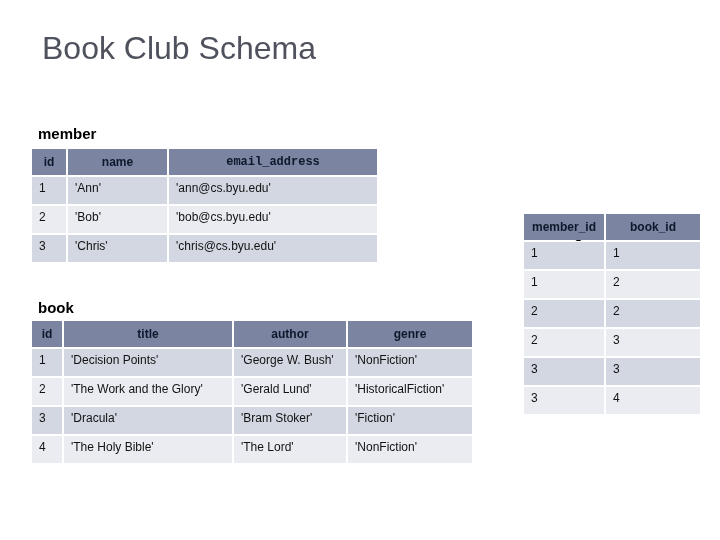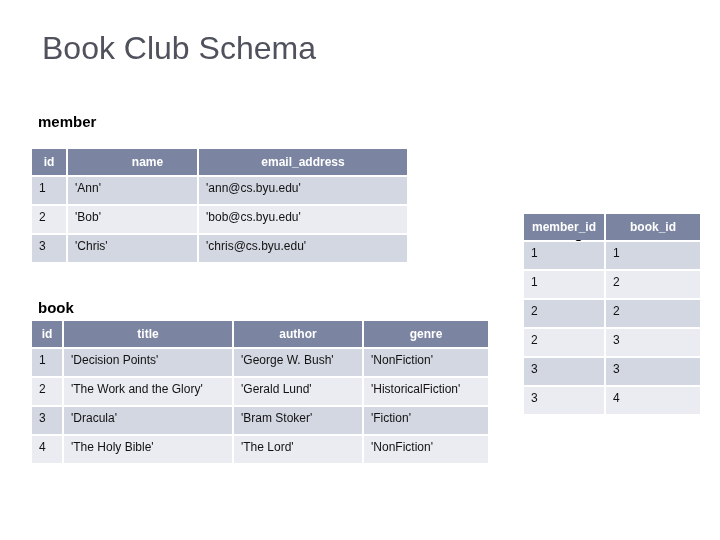--- a/index.html
+++ b/index.html
@@ -21,37 +21,37 @@
     letter-spacing: 0px;
     white-space: nowrap;
   }
   .tbl-label {
     position: absolute;
     font-size: 15px;
     font-weight: bold;
     color: #000000;
     white-space: nowrap;
   }
-  .label-member  { left: 38px;  top: 113px; }
+  .label-member  { left: 38px;  top: 125px; }
   .label-reading { left: 529px; top: 176px; margin-top: 48px; }
   .label-book    { left: 38px;  top: 299px; }
 
   table.schema {
     position: absolute;
     border-collapse: separate;
     border-spacing: 2px;
     table-layout: fixed;
   }
   .table-member  { left: 30px;  top: 147px; }
   .table-reading { left: 522px; top: 212px; }
   .table-book    { left: 30px;  top: 319px; }
 
   table.schema th {
     background: #7b85a2;
-    color: #ffffff;
+    color: #0f172a;
     font-size: 12px;
     font-weight: bold;
     height: 26px;
     text-align: center;
     vertical-align: middle;
     padding: 0;
     overflow: hidden;
   }
   table.schema td {
     font-size: 12px;
@@ -71,22 +71,22 @@
 
 <div class="slide">
 
   <div class="slide-title">Book Club Schema</div>
 
   <div class="tbl-label label-member">member</div>
   <table class="schema table-member">
       <thead>
         <tr>
           <th style="width: 34px;">id</th>
-          <th style="width: 99px; padding-left: 30px;">name</th>
-          <th style="width: 208px;">email_address</th>
+          <th style="width: 99px;">name</th>
+          <th style="width: 208px; font-family: Liberation Mono, monospace;">email_address</th>
         </tr>
       </thead>
       <tbody>
         <tr class="row-dark">
           <td>1</td>
           <td>'Ann'</td>
           <td>'ann@cs.byu.edu'</td>
         </tr>
         <tr class="row-light">
           <td>2</td>
@@ -136,21 +136,21 @@
         </tr>
       </tbody>
     </table>
 
   <div class="tbl-label label-book">book</div>
   <table class="schema table-book">
       <thead>
         <tr>
           <th style="width: 30px;">id</th>
           <th style="width: 168px;">title</th>
-          <th style="width: 128px;">author</th>
+          <th style="width: 112px;">author</th>
           <th style="width: 124px;">genre</th>
         </tr>
       </thead>
       <tbody>
         <tr class="row-dark">
           <td>1</td>
           <td>'Decision Points'</td>
           <td>'George W. Bush'</td>
           <td>'NonFiction'</td>
         </tr>

